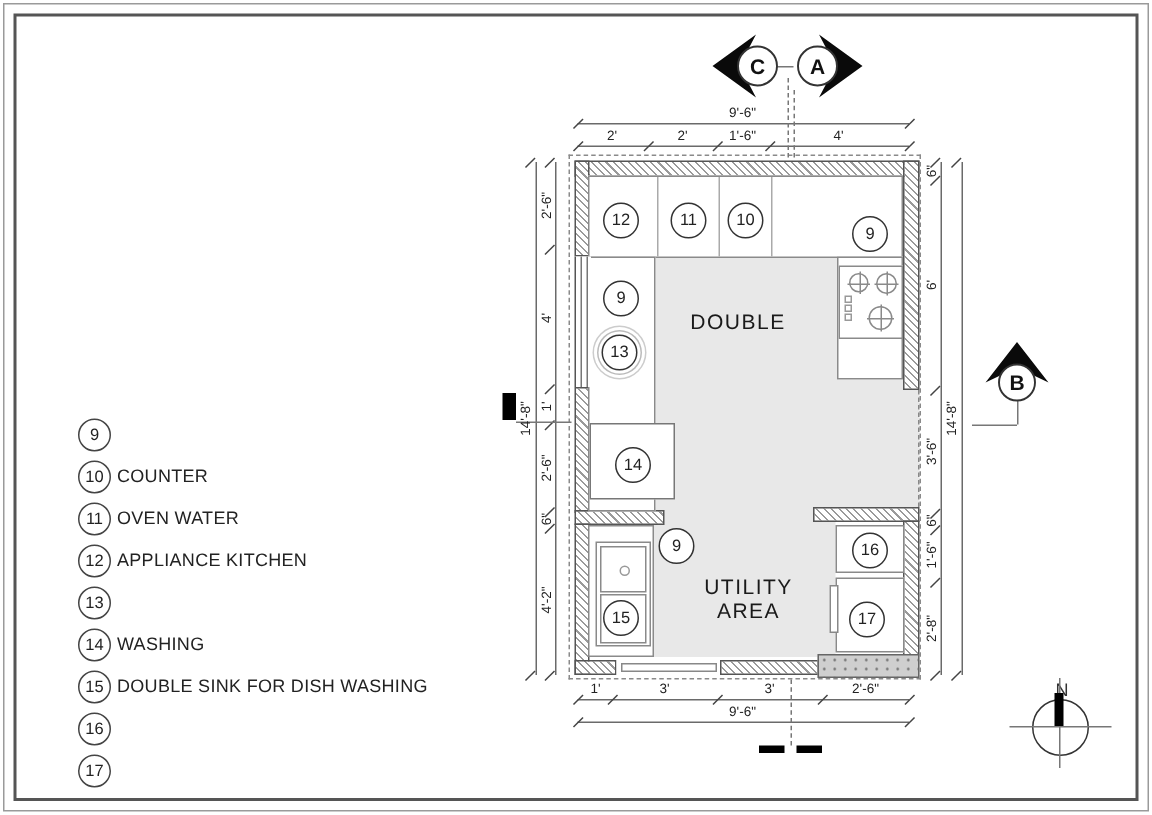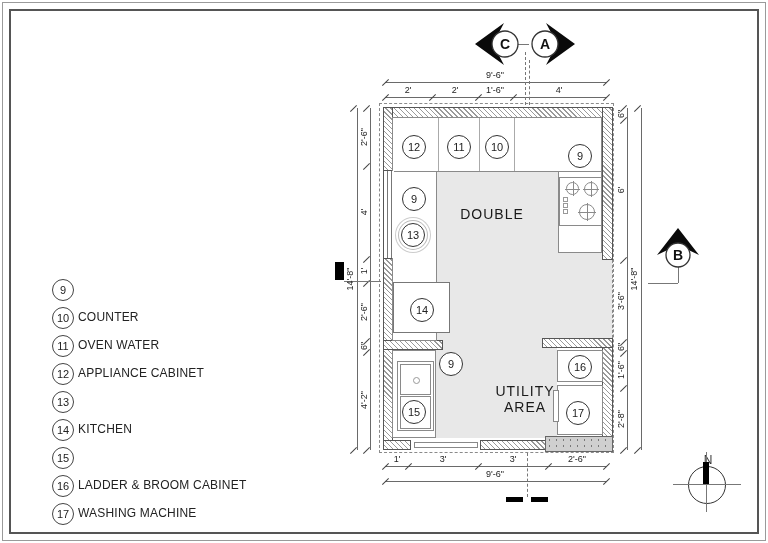--- a/index.html
+++ b/index.html
@@ -69,39 +69,38 @@
     <div class="legend-row">
       <span class="legend-num">10</span>
       <span class="legend-label">COUNTER</span>
     </div>
     <div class="legend-row">
       <span class="legend-num">11</span>
       <span class="legend-label">OVEN WATER</span>
     </div>
     <div class="legend-row">
       <span class="legend-num">12</span>
-      <span class="legend-label">APPLIANCE CABINET</span>
+      <span class="legend-label">APPLIANCE KITCHEN</span>
     </div>
     <div class="legend-row">
       <span class="legend-num">13</span>
     </div>
     <div class="legend-row">
       <span class="legend-num">14</span>
-      <span class="legend-label">KITCHEN</span>
+      <span class="legend-label">WASHING</span>
     </div>
     <div class="legend-row">
       <span class="legend-num">15</span>
+      <span class="legend-label">DOUBLE SINK FOR DISH WASHING</span>
     </div>
     <div class="legend-row">
       <span class="legend-num">16</span>
-      <span class="legend-label">LADDER &amp; BROOM CABINET</span>
     </div>
     <div class="legend-row">
       <span class="legend-num">17</span>
-      <span class="legend-label">WASHING MACHINE</span>
     </div>
   </div>
 
   <div class="dashed-outline" style="left:379px;top:103px;width:235px;height:350px"></div>
 
   <div class="floor" style="left:437px;top:171px;width:121px;height:170px"></div>
   <div class="floor" style="left:558px;top:253px;width:44px;height:85px"></div>
   <div class="floor" style="left:601px;top:260px;width:12px;height:78px;border-right:1px dashed #888;box-sizing:border-box"></div>
   <div class="floor" style="left:435px;top:338px;width:122px;height:100px"></div>
 
@@ -149,21 +148,21 @@
       <div class="drain" style="left:12px;top:12px"></div>
     </div>
     <div class="sink-rect" style="left:2px;top:34px;width:29px;height:31px"></div>
   </div>
 
   <div class="counter" style="left:557px;top:350px;width:46px;height:32px;z-index:3"></div>
   <div class="counter" style="left:557px;top:385px;width:46px;height:50px;z-index:3"></div>
   <div class="thinline" style="left:553px;top:390px;width:4px;height:30px;background:#fff;border:1px solid #888;z-index:3"></div>
 
   <div class="room-label" style="left:492px;top:214px">DOUBLE</div>
-  <div class="room-label" style="left:525px;top:399px">UTILITY
+  <div class="room-label" style="left:499px;top:399px">UTILITY
 AREA</div>
 
   <div class="callout" style="left:402px;top:135px">12</div>
   <div class="callout" style="left:447px;top:135px">11</div>
   <div class="callout" style="left:485px;top:135px">10</div>
   <div class="callout" style="left:568px;top:144px">9</div>
   <div class="callout" style="left:402px;top:187px">9</div>
   <div class="callout" style="left:401px;top:223px;box-shadow:0 0 0 2px #fff,0 0 0 3px #bbb,0 0 0 5px #fff,0 0 0 6px #ccc">13</div>
   <div class="callout" style="left:410px;top:298px">14</div>
   <div class="callout" style="left:439px;top:352px">9</div>

